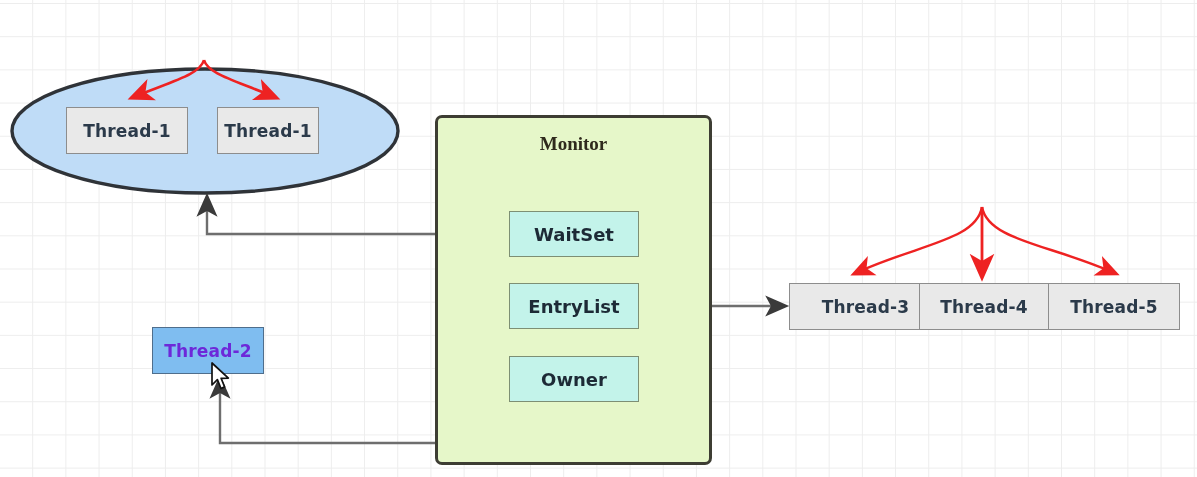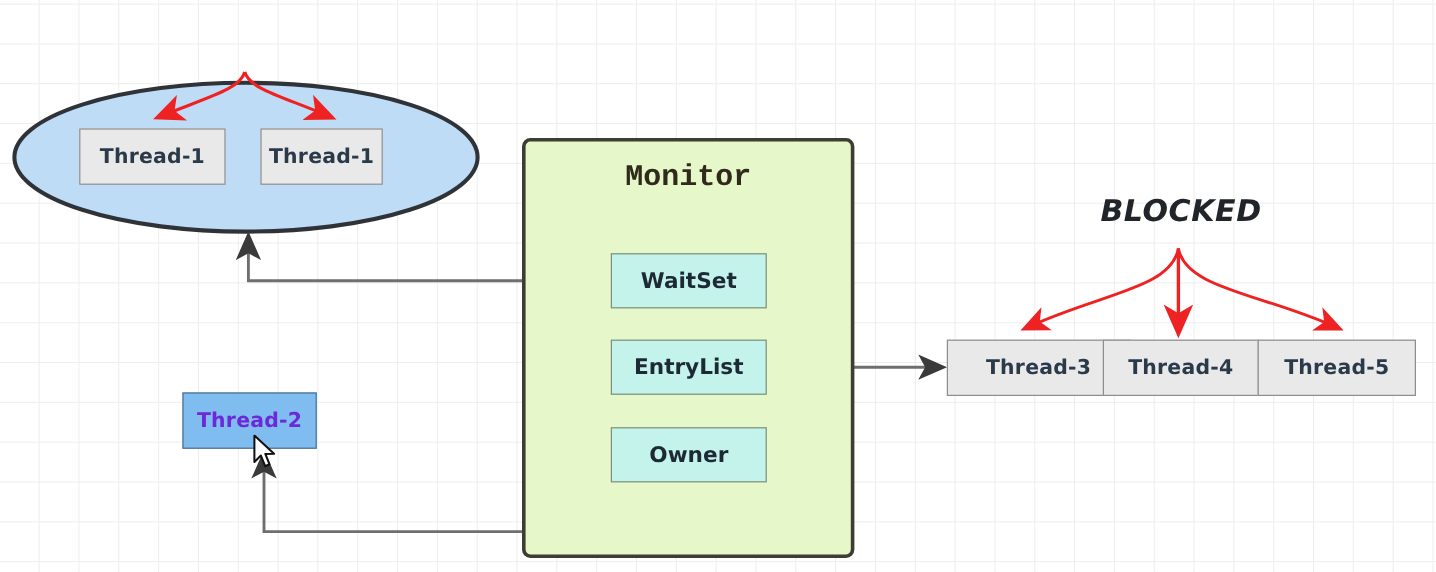--- a/index.html
+++ b/index.html
@@ -85,23 +85,23 @@
     background: #e6f7c9;
     border: 3px solid #3d3d33;
     border-radius: 7px;
   }
   #monitor-title {
     position: absolute;
     left: 435px;
     top: 133px;
     width: 277px;
     text-align: center;
-    font-family: Liberation Mono, monospace;
+    font-family: Liberation Serif, serif;
     font-weight: bold;
-    font-size: 25px;
+    font-size: 19px;
     color: #2f2a1c;
   }
   .monitor-slot {
     position: absolute;
     box-sizing: border-box;
     display: flex;
     align-items: center;
     justify-content: center;
     background: #c3f3ea;
     border: 1.6px solid #7d8f74;
@@ -163,21 +163,20 @@
   <div id="monitor-title">Monitor</div>
 
   <div class="monitor-slot" id="entrylist-box">EntryList</div>
 
   <div class="monitor-slot" id="waitset-box">WaitSet</div>
 
   <div class="monitor-slot" id="owner-box">Owner</div>
 
   <div class="thread-box" id="thread-2">Thread-2</div>
 
-  <div class="state-label" id="blocked-label">BLOCKED</div>
 
   <div class="thread-box" id="thread-3">Thread-3</div>
 
   <div class="thread-box" id="thread-4">Thread-4</div>
 
   <div class="thread-box" id="thread-5">Thread-5</div>
 
   <svg id="cursor" viewBox="0 0 22 30">
     <path d="M2,1 L2,23 L7.4,17.6 L11,26.5 L14.6,24.9 L11.1,16.3 L18.4,16.1 Z" fill="#ffffff" stroke="#111111" stroke-width="1.7" stroke-linejoin="round"></path>
   </svg>

